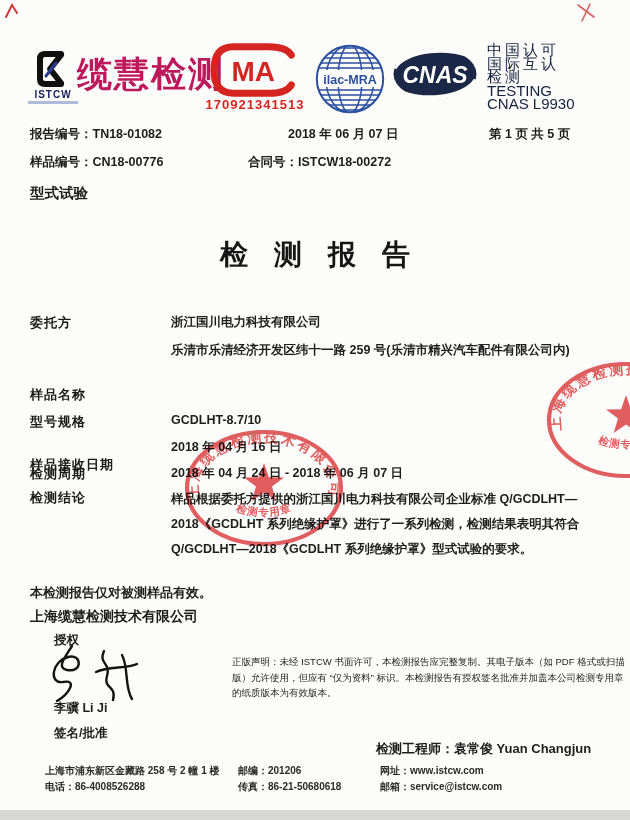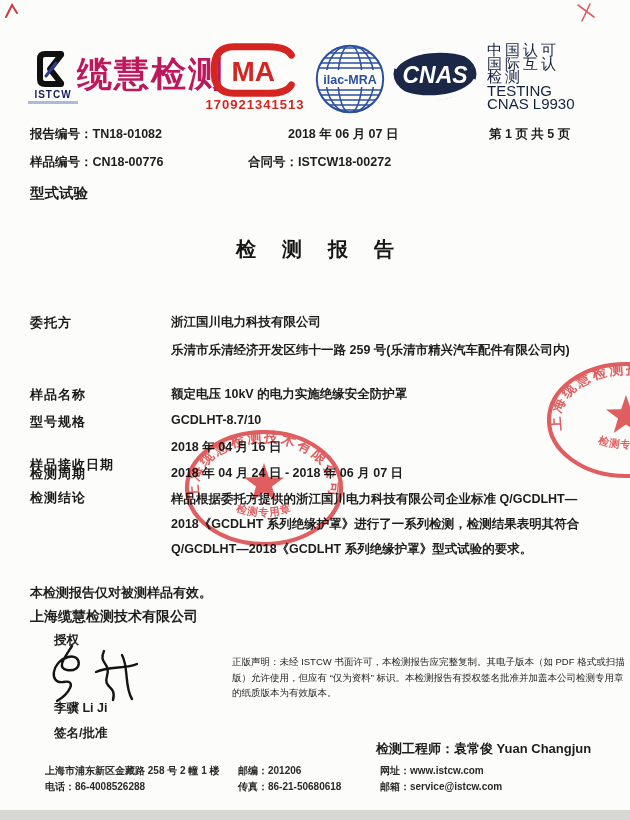--- a/index.html
+++ b/index.html
@@ -6,21 +6,21 @@
   #page{position:relative;width:630px;height:820px;background:#fcfcfa;overflow:hidden;
         font-family:"Liberation Sans","DejaVu Sans",sans-serif;color:#1c1c1c;}
   .abs{position:absolute;white-space:nowrap;}
   .t{font-size:12.5px;font-weight:700;color:#1d1d1d;}
   .lbl{font-size:13px;font-weight:700;color:#1a1a1a;letter-spacing:1px;}
   .brand-cn{font-size:35px;font-weight:900;letter-spacing:2px;color:#be185d;}
   .istcw-latin{font-size:10px;font-weight:900;color:#181d5c;letter-spacing:1px;text-align:center;}
   .cma-num{font-size:13px;font-weight:900;color:#d42521;letter-spacing:1px;text-align:center;}
   .accred div{font-size:15px;font-weight:400;color:#16213f;line-height:13.5px;}
   .accred .cjk{letter-spacing:3px;}
-  #title{left:0;top:236px;width:630px;text-align:center;font-size:20px;font-weight:700;
+  #title{left:0;top:236px;width:630px;text-align:center;font-size:28px;font-weight:700;
          letter-spacing:26px;padding-left:26px;box-sizing:border-box;color:#161616;}
   .para{white-space:normal;line-height:25px;}
   .small{font-size:9.5px;font-weight:400;color:#242424;line-height:15.5px;white-space:normal;margin-left:25px;}
   .foot{font-size:10px;font-weight:700;color:#2a2a2a;text-align:right;}
   .stamp{mix-blend-mode:multiply;opacity:.82;}
   .band{background:#d7d7d3;}
   svg text{font-family:"Liberation Sans","DejaVu Sans",sans-serif;}
 </style>
 </head>
 <body>
@@ -89,21 +89,20 @@
 
   <div class="abs t" style="left:30px;top:184px;font-size:14.5px">型式试验</div>
 
   <div class="abs" id="title">检测报告</div>
 
   <div class="abs lbl" style="left:30px;top:314px">委托方</div>
   <div class="abs t" style="left:171px;top:314px">浙江国川电力科技有限公司</div>
   <div class="abs t" style="left:171px;top:342px">乐清市乐清经济开发区纬十一路 259 号(乐清市精兴汽车配件有限公司内)</div>
 
   <div class="abs lbl" style="left:30px;top:386px">样品名称</div>
-  <div class="abs t" style="left:171px;top:386px">额定电压 10kV 的电力实施绝缘安全防护罩</div>
 
   <div class="abs lbl" style="left:30px;top:413px">型号规格</div>
   <div class="abs t" style="left:171px;top:413px">GCDLHT-8.7/10</div>
 
   <div class="abs lbl" style="left:30px;top:456px">样品接收日期</div>
   <div class="abs t" style="left:171px;top:439px">2018 年 04 月 16 日</div>
 
   <div class="abs lbl" style="left:30px;top:465px">检测周期</div>
   <div class="abs t" style="left:171px;top:465px">2018 年 04 月 24 日 - 2018 年 06 月 07 日</div>
 

